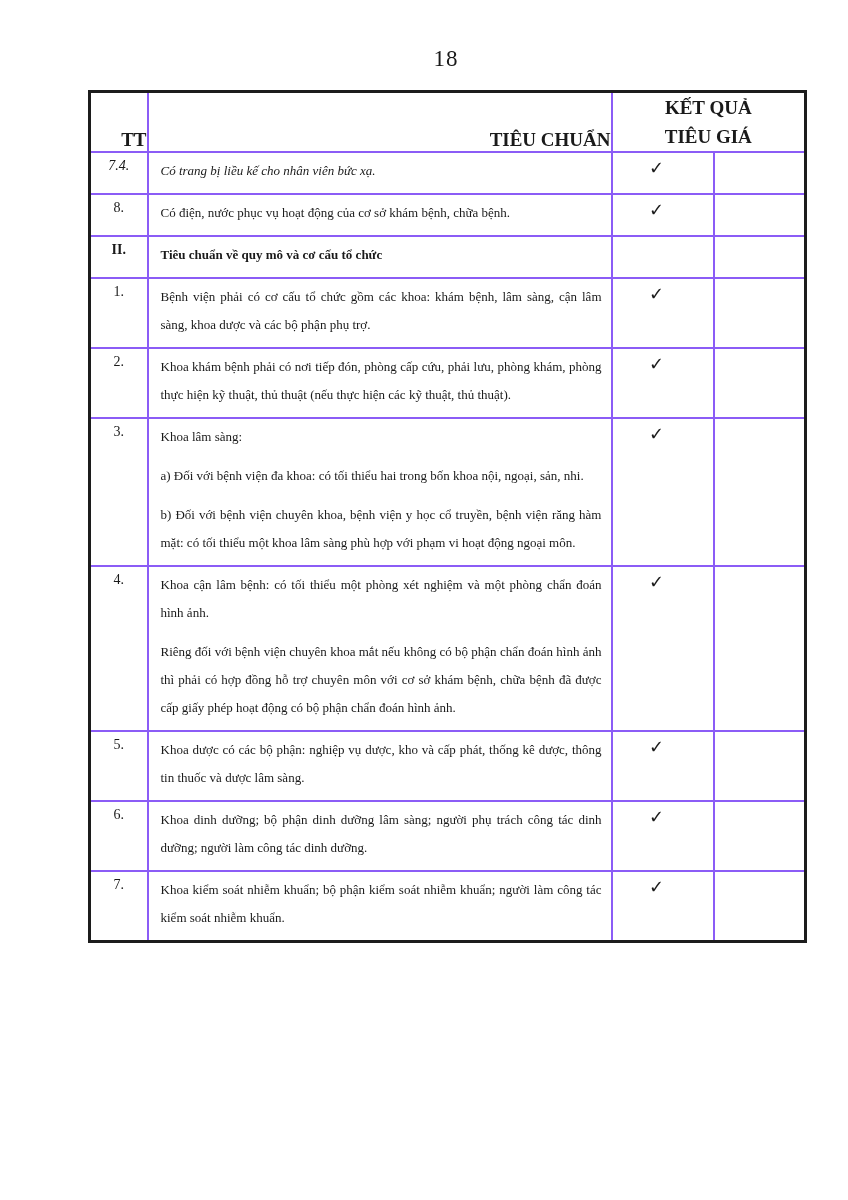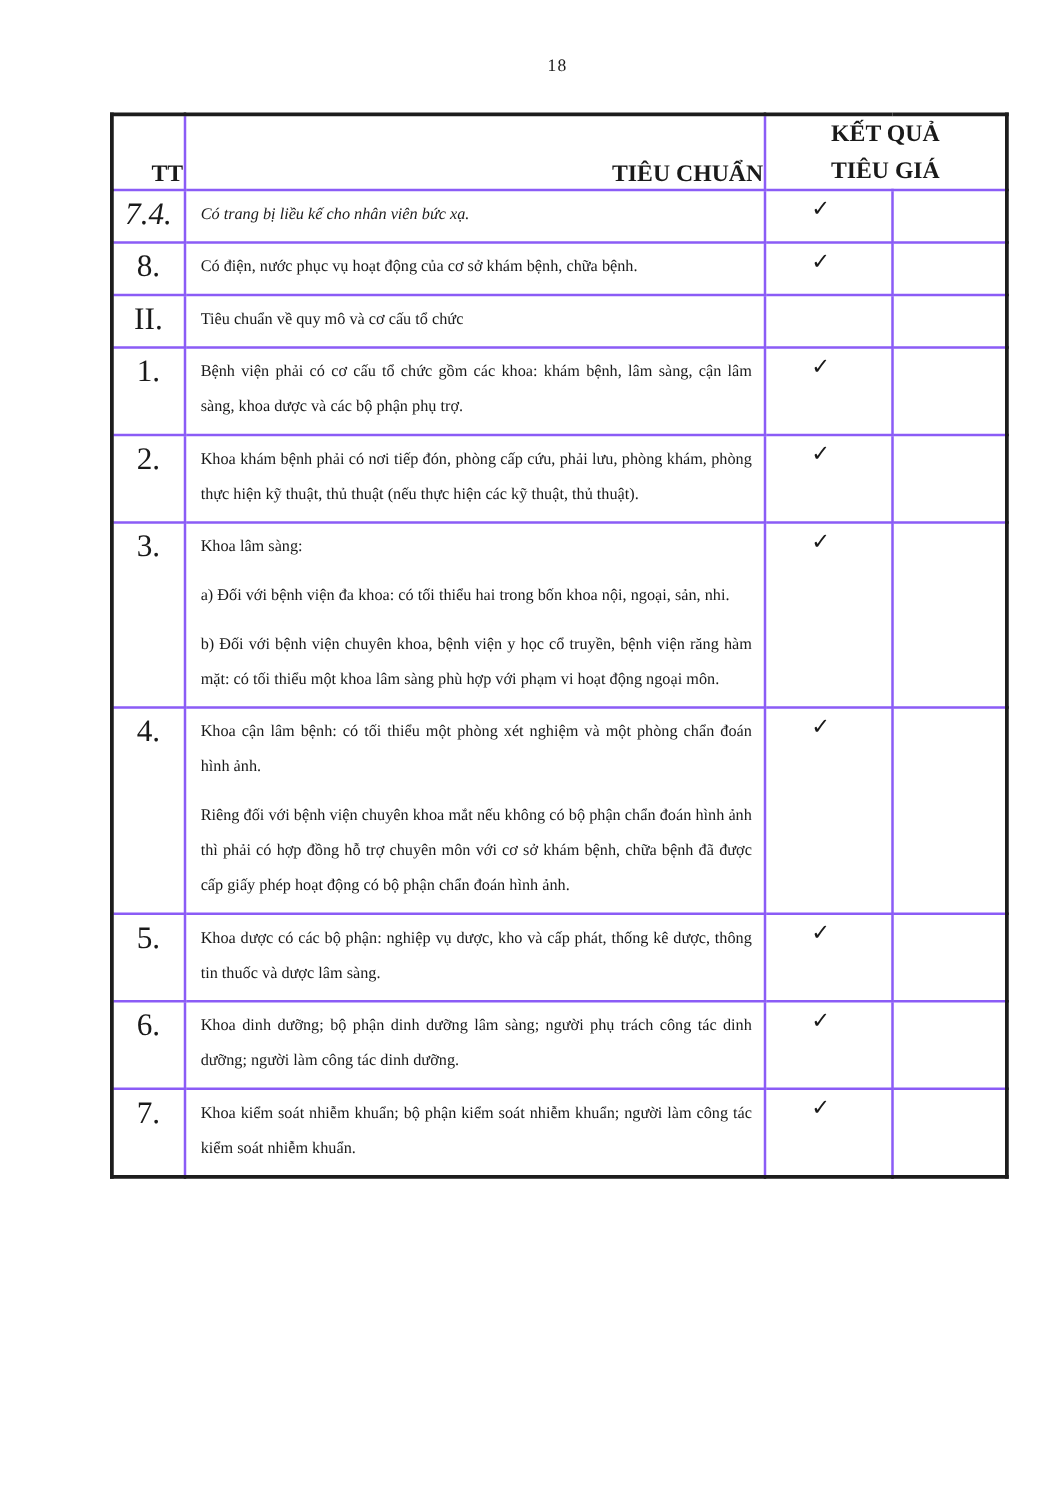--- a/index.html
+++ b/index.html
@@ -19,21 +19,21 @@
     width: 848px;
     height: 1200px;
     background: #ffffff;
   }
   .page-number {
     position: absolute;
     top: 46px;
     left: 88px;
     width: 716px;
     text-align: center;
-    font-size: 14px;
+    font-size: 23px;
     letter-spacing: 1px;
   }
   table.criteria-table {
     position: absolute;
     left: 88px;
     top: 90px;
     width: 716px;
     border-collapse: collapse;
     table-layout: fixed;
     border: 3px solid #1c1c1c;
@@ -56,21 +56,21 @@
   th.h-result {
     vertical-align: middle;
     text-align: center;
     line-height: 29px;
     padding: 2px 0;
   }
   td.cell-tt {
     text-align: center;
     vertical-align: top;
     padding: 5px 2px 4px 2px;
-    font-size: 25px;
+    font-size: 14px;
   }
   td.cell-criteria {
     vertical-align: top;
     text-align: justify;
     padding: 4px 9px 8px 12px;
     font-size: 13px;
     line-height: 28px;
   }
   td.cell-criteria p {
     margin: 0 0 11px 0;
@@ -87,21 +87,21 @@
     font-family: "DejaVu Sans", sans-serif;
     font-size: 18px;
     color: #1a1a1a;
   }
   tr.row-italic td.cell-tt,
   tr.row-italic td.cell-criteria {
     font-style: italic;
   }
   tr.row-bold td.cell-tt,
   tr.row-bold td.cell-criteria {
-    font-weight: normal;
+    font-weight: bold;
     text-align: left;
   }
   tr.row-bold td.cell-tt { text-align: center; }
 </style>
 </head>
 <body>
 
 <div class="sheet">
 
   <div class="page-number">18</div>

